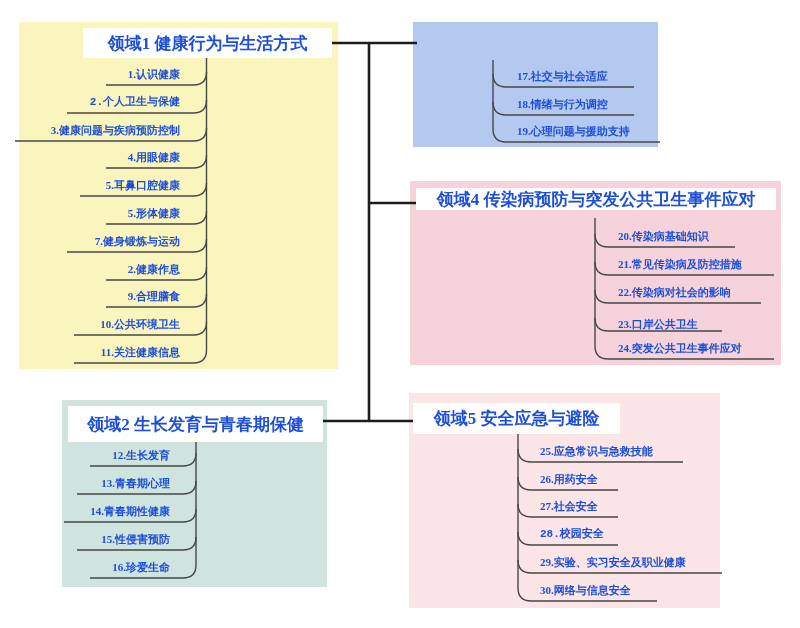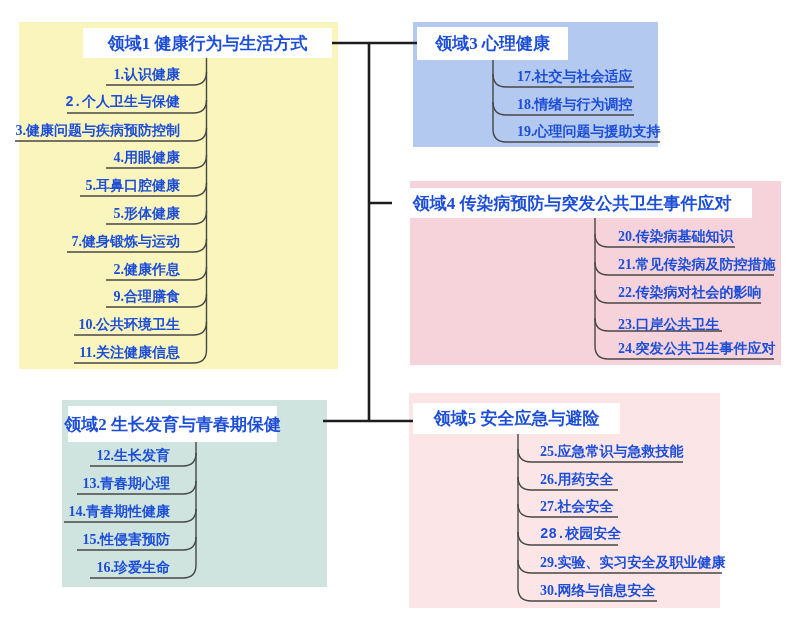--- a/index.html
+++ b/index.html
@@ -6,34 +6,34 @@
   #canvas{
     position:relative;width:800px;height:628px;background:#ffffff;overflow:hidden;
     font-family:"Liberation Serif","DejaVu Serif",serif;font-weight:bold;color:#000;
   }
   .block{position:absolute;}
   .title-box{
     position:absolute;background:#ffffff;display:flex;align-items:center;justify-content:center;
     font-size:17px;font-weight:bold;white-space:nowrap;z-index:3;
   }
   .item{
-    position:absolute;height:17px;line-height:17px;font-size:14px;font-weight:bold;
+    position:absolute;height:17px;line-height:17px;font-size:11px;font-weight:bold;
     white-space:nowrap;z-index:3;text-align:right;
   }
   #wires{position:absolute;left:0;top:0;z-index:2;}
   
   #blk-d1{left:19px;top:22px;width:319px;height:347px;}
   #blk-d2{left:62px;top:400px;width:265px;height:187px;}
   #blk-d3{left:413px;top:22px;width:245px;height:125px;}
   #blk-d4{left:410px;top:181px;width:371px;height:184px;}
   #blk-d5{left:409px;top:393px;width:311px;height:215px;}
   #ttl-d1{left:83px;top:28px;width:249px;height:30px;}
-  #ttl-d2{left:68px;top:406px;width:209px;height:36px;}
+  #ttl-d2{left:68px;top:406px;width:255px;height:36px;}
   #ttl-d3{left:417px;top:27px;width:151px;height:33px;}
-  #ttl-d4{left:392px;top:188px;width:360px;height:30px;}
+  #ttl-d4{left:416px;top:188px;width:360px;height:22px;}
   #ttl-d5{left:413px;top:403px;width:207px;height:31px;}
 </style>
 </head>
 <body>
 
 <div id="canvas" style="color: #1d4ed8;">
 
   <div class="block" id="blk-d1" style="background: rgb(249, 245, 189);"></div>
   <div class="block" id="blk-d2" style="background: rgb(207, 228, 223);"></div>
   <div class="block" id="blk-d3" style="background: rgb(180, 201, 240);"></div>
@@ -77,21 +77,20 @@
       <path d="M518 560Q518 573 531 573H722" fill="none" stroke="#474747" stroke-width="1.4"></path>
       <path d="M518 588Q518 601 531 601H657" fill="none" stroke="#474747" stroke-width="1.4"></path>
       <path d="M332 43H417" fill="none" stroke="#1d1d1d" stroke-width="2.6"></path>
       <path d="M369 43V421" fill="none" stroke="#1d1d1d" stroke-width="2.6"></path>
       <path d="M369 203H416" fill="none" stroke="#1d1d1d" stroke-width="2.6"></path>
       <path d="M323 421H413" fill="none" stroke="#1d1d1d" stroke-width="2.6"></path>
     </svg>
 
   <div class="title-box" id="ttl-d1" style="background: rgb(255, 255, 255);">领域1 健康行为与生活方式</div>
   <div class="title-box" id="ttl-d2" style="background: rgb(255, 255, 255);">领域2 生长发育与青春期保健</div>
-  <div class="title-box" id="ttl-d3" style="background: rgb(255, 255, 255);">领域3 心理健康</div>
   <div class="title-box" id="ttl-d4" style="background: rgb(255, 255, 255);">领域4 传染病预防与突发公共卫生事件应对</div>
   <div class="title-box" id="ttl-d5" style="background: rgb(255, 255, 255);">领域5 安全应急与避险</div>
 
   <div>
       <div class="item" style="top: 66px; right: 620px;">1.认识健康</div>
       <div class="item" style="top: 94px; right: 620px; font-family: Liberation Mono, monospace;">2.个人卫生与保健</div>
       <div class="item" style="top: 122px; right: 620px;">3.健康问题与疾病预防控制</div>
       <div class="item" style="top: 149px; right: 620px;">4.用眼健康</div>
       <div class="item" style="top: 177px; right: 620px;">5.耳鼻口腔健康</div>
       <div class="item" style="top: 205px; right: 620px;">5.形体健康</div>

